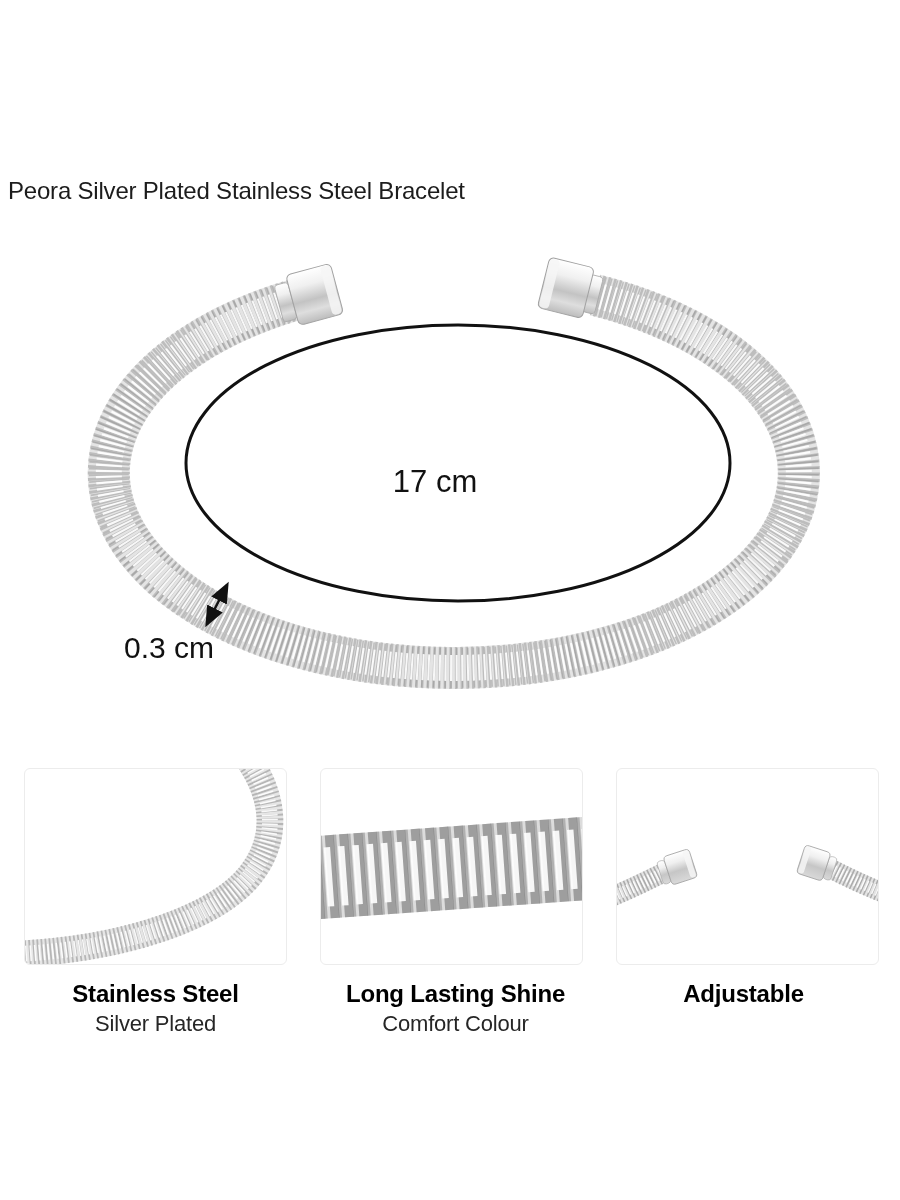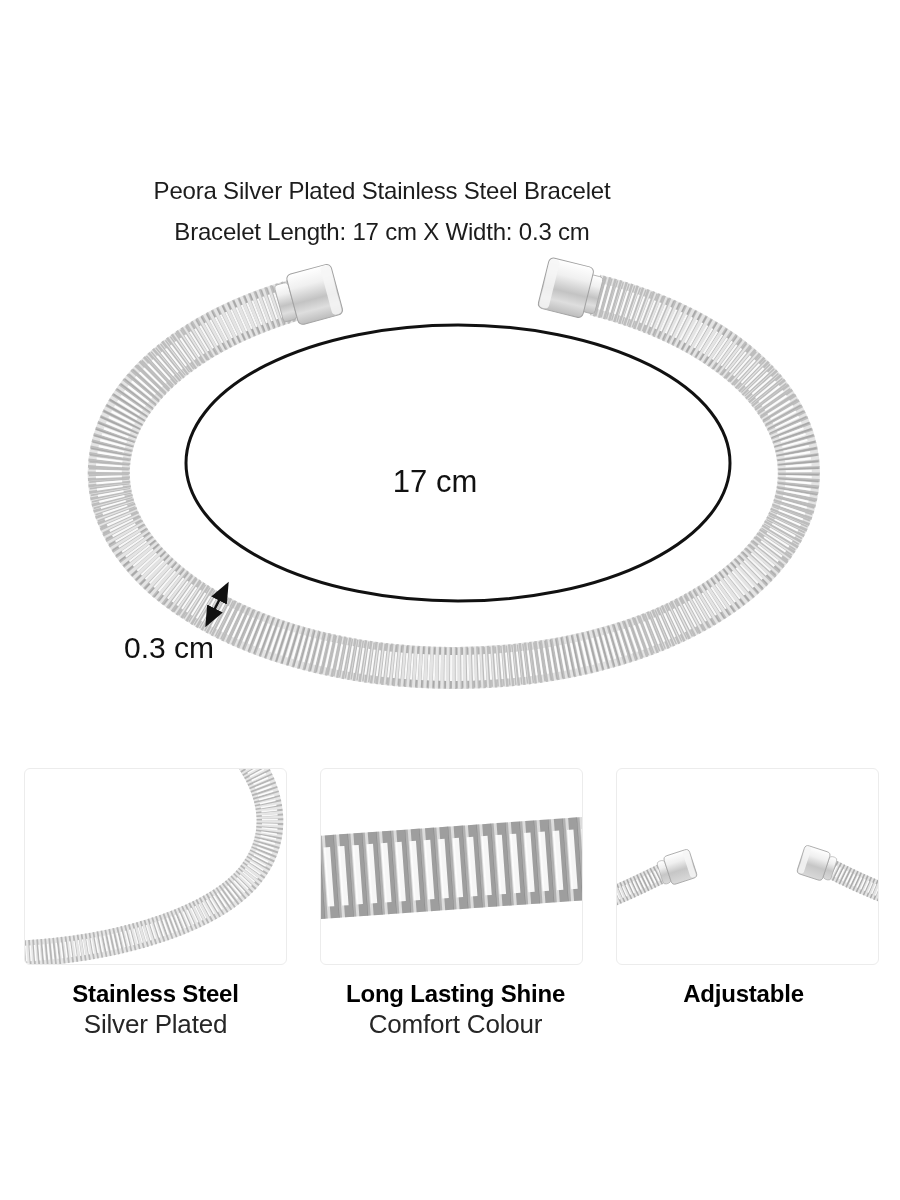--- a/index.html
+++ b/index.html
@@ -1,37 +1,36 @@
 <!DOCTYPE html>
 <html><head>
 <meta charset="utf-8">
 <style>
   html,body{margin:0;padding:0;background:#ffffff;}
   body{width:900px;height:1200px;position:relative;overflow:hidden;
        font-family:"Liberation Sans", sans-serif;color:#1c1c1c;}
-  .title-block{position:absolute;top:170px;left:0;width:764px;text-align:center;}
+  .title-block{position:absolute;top:170px;left:8px;width:764px;}
   .title-line{font-size:24px;line-height:41px;letter-spacing:-0.2px;color:#1c1c1c;white-space:nowrap;}
   .hero{position:absolute;left:0;top:240px;width:900px;height:480px;}
   .panel{position:absolute;top:768px;width:263px;height:197px;background:#fff;
          border:1px solid #ececec;border-radius:6px;overflow:hidden;box-sizing:border-box;}
   .panel svg{display:block;width:100%;height:100%;}
   .p1{left:24px;} .p2{left:320px;} .p3{left:616px;}
   .caption{position:absolute;top:978px;width:263px;text-align:center;}
   .c1{left:24px;} .c2{left:324px;} .c3{left:612px;}
   .cap-title{font-size:24px;font-weight:bold;line-height:31px;color:#000000;letter-spacing:-0.2px;}
-  .cap-sub{font-size:26px;line-height:30px;color:#262626;letter-spacing:-0.2px;}
+  .cap-sub{font-size:22px;line-height:30px;color:#262626;letter-spacing:-0.2px;}
   .dim-label{font-size:31px;fill:#111111;}
   .dim-label-small{font-size:30px;fill:#111111;}
 </style>
 </head>
 <body>
 
 <div class="title-block">
   <div class="title-line">Peora Silver Plated Stainless Steel Bracelet</div>
-  <div class="title-line">Bracelet Length: 17 cm X Width: 0.3 cm</div>
 </div>
 
 <svg class="hero" viewBox="0 240 900 480" aria-hidden="true">
   <defs>
     <linearGradient id="metal" x1="0" y1="0" x2="0" y2="1">
       <stop offset="0%" stop-color="#ffffff"></stop>
       <stop offset="28%" stop-color="#f0f0f0"></stop>
       <stop offset="58%" stop-color="#c3c3c3"></stop>
       <stop offset="78%" stop-color="#dedede"></stop>
       <stop offset="100%" stop-color="#bdbdbd"></stop>

